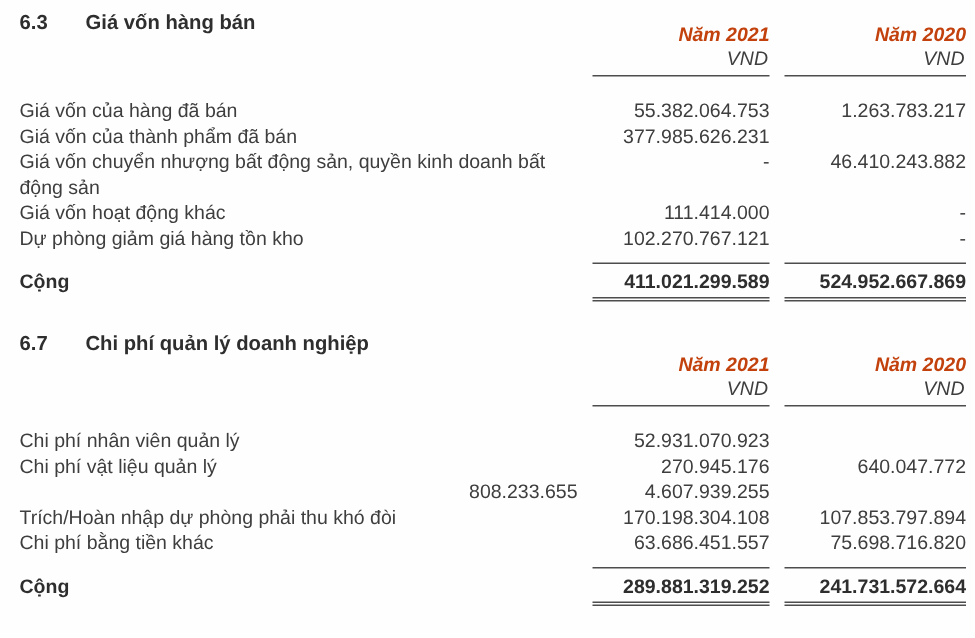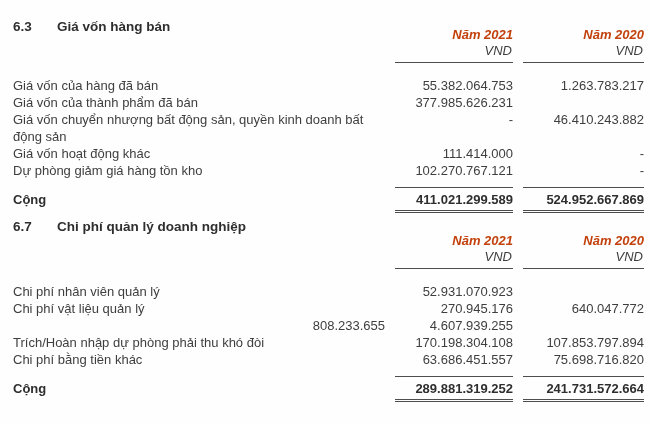--- a/index.html
+++ b/index.html
@@ -9,21 +9,21 @@
   }
   .page {
     position: relative;
     width: 650px;
     height: 425px;
     background: #fefefe;
     font-family: "Liberation Sans", "DejaVu Sans", sans-serif;
     font-size: 13px;
     color: #3e3e3e;
     box-sizing: border-box;
-    padding: 19px 6px 6px 13px;
+    padding: 7px 6px 6px 13px;
     overflow: hidden;
   }
   .grid-row {
     display: grid;
     grid-template-columns: 1fr 118px 121px;
     column-gap: 10px;
     align-items: start;
   }
   
   .sec-heading {
@@ -66,21 +66,21 @@
   }
   .total-val {
     font-weight: bold;
     color: #2e2e2e;
     text-align: right;
     border-top: 1.2px solid #4d4d4d;
     border-bottom: 3px double #4d4d4d;
     padding: 3px 0 2px 0;
     white-space: nowrap;
   }
-  .sec--2 { margin-top: 6px; }
+  .sec--2 { margin-top: 20px; }
 </style>
 </head>
 <body>
 
 <div class="page">
 
   <section class="sec sec--1">
     <div class="grid-row">
       <div class="sec-heading">
         <span class="sec-num">6.3</span>

